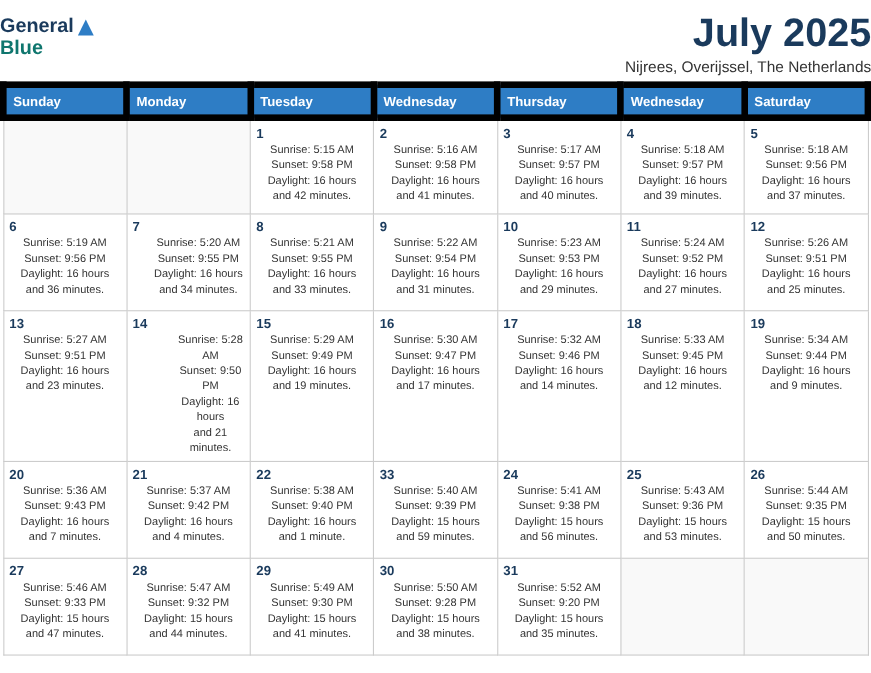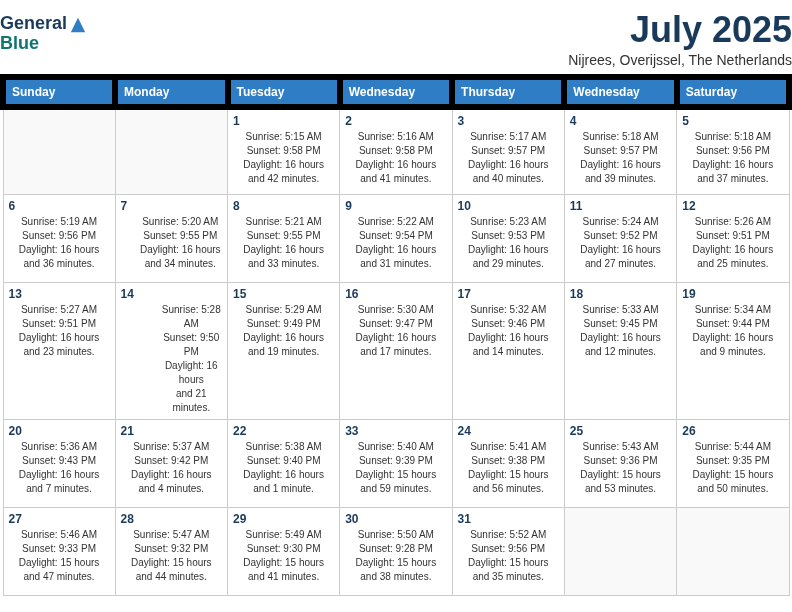--- a/index.html
+++ b/index.html
@@ -351,21 +351,21 @@
           <td>
             <span class="day-num">30</span>
             <div class="day-info" style="white-space: pre-line;">Sunrise: 5:50 AM
 Sunset: 9:28 PM
 Daylight: 15 hours
 and 38 minutes.</div>
           </td>
           <td>
             <span class="day-num">31</span>
             <div class="day-info" style="white-space: pre-line;">Sunrise: 5:52 AM
-Sunset: 9:56 PM
+Sunset: 9:20 PM
 Daylight: 15 hours
 and 35 minutes.</div>
           </td>
           <td class="empty"></td>
           <td class="empty"></td>
         </tr>
       </tbody>
   </table>
 </div>
 

